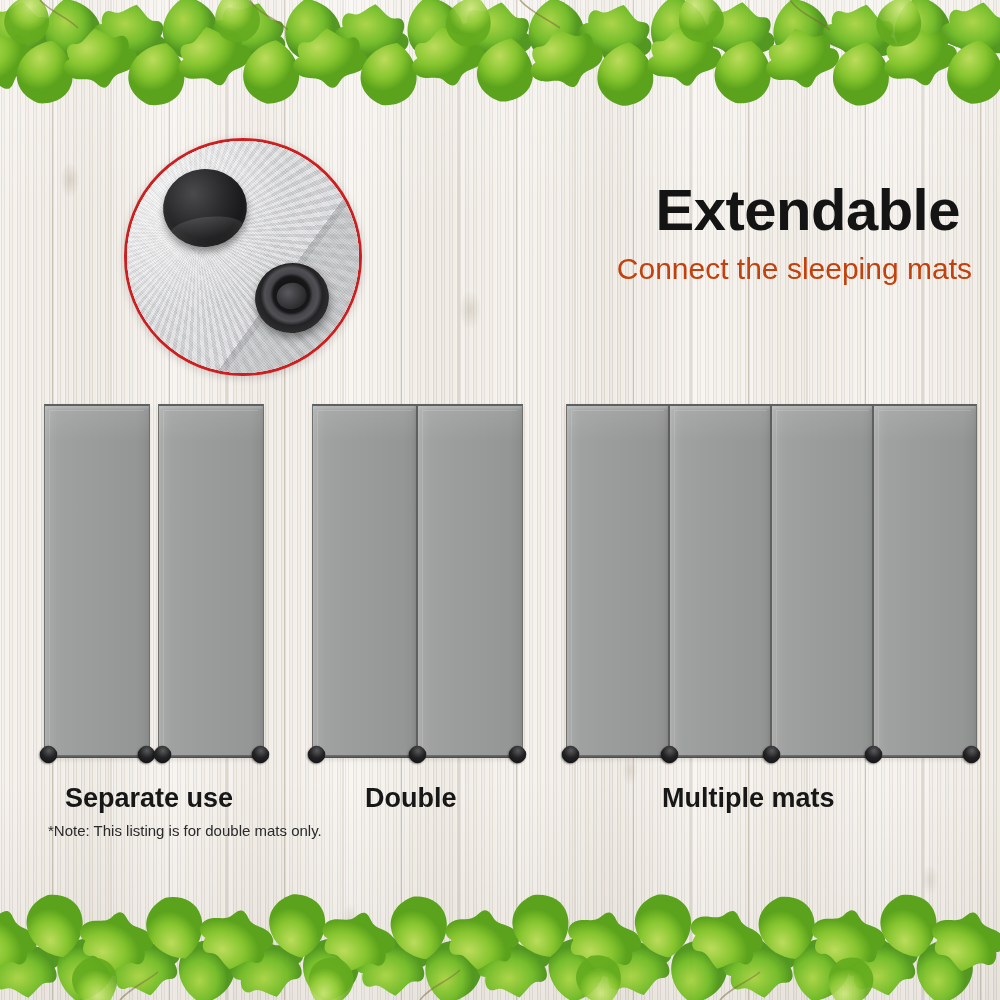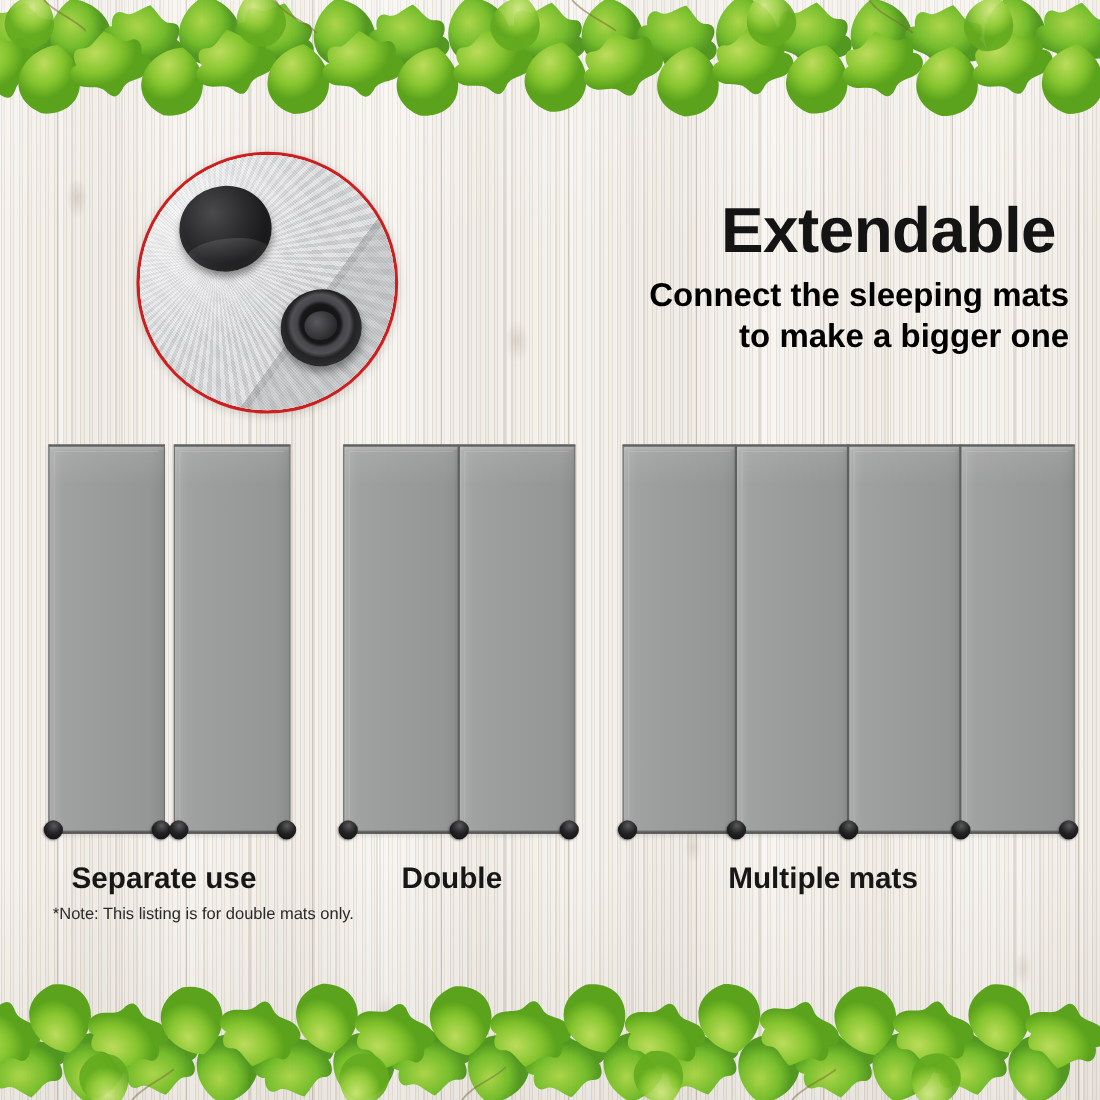--- a/index.html
+++ b/index.html
@@ -57,21 +57,21 @@
   .headline{
     margin:12px;
     font-size:58px;line-height:1.02;
     font-weight:bold;letter-spacing:-.5px;
     color:#141414;
     text-align:right;
   }
   .subline{
     margin:10px 0 0 0;
     font-size:30px;line-height:1.22;
-    font-weight:bold;color:#000000;
+    font-weight:normal;color:#c2410c;
     text-align:right;
   }
 
   
   .inset{
     position:absolute;left:124px;top:138px;width:232px;height:232px;
     border-radius:50%;
     border:3px solid #cc2020;
     overflow:hidden;
     box-shadow:0 2px 9px rgba(0,0,0,.16);
@@ -352,21 +352,20 @@
     <div class="inset-seam"></div>
     <div class="inset-noise"></div>
     <div class="snap-cap"></div>
     <div class="snap-socket"></div>
   </div>
 
   <div class="headline-block">
     <h1 class="headline">Extendable</h1>
     <p class="subline">
       <span>Connect the sleeping mats</span><br>
-      <span>to make a bigger one</span>
     </p>
   </div>
 
   <div class="mats-area">
 
     <div class="group" style="left:44px;width:246px;">
       <div class="mat edge-left edge-right" style="left:0px;width:104px;">
         <div class="inner-hi"></div>
         <div class="mat-bottom-edge"></div>
       </div>

